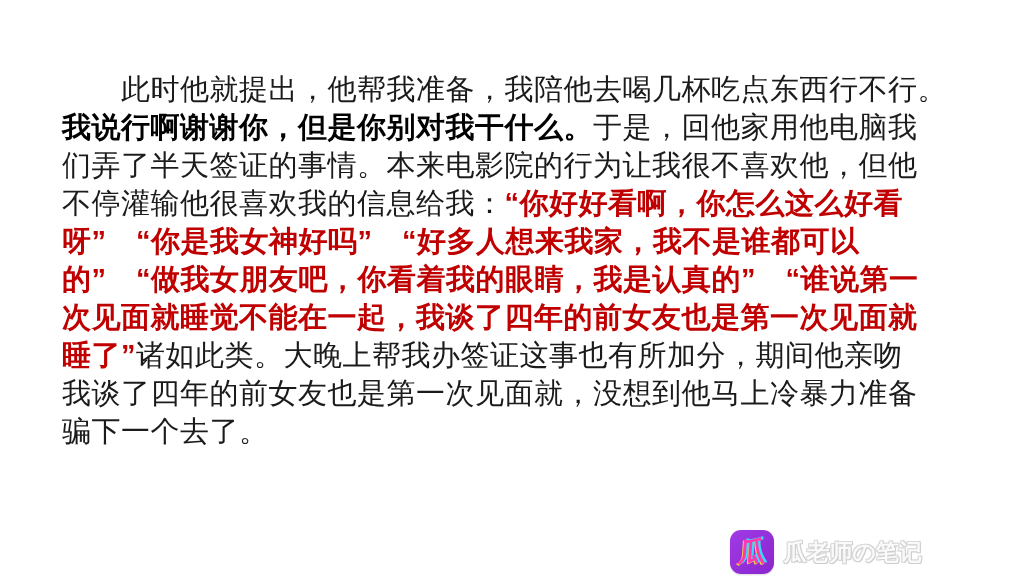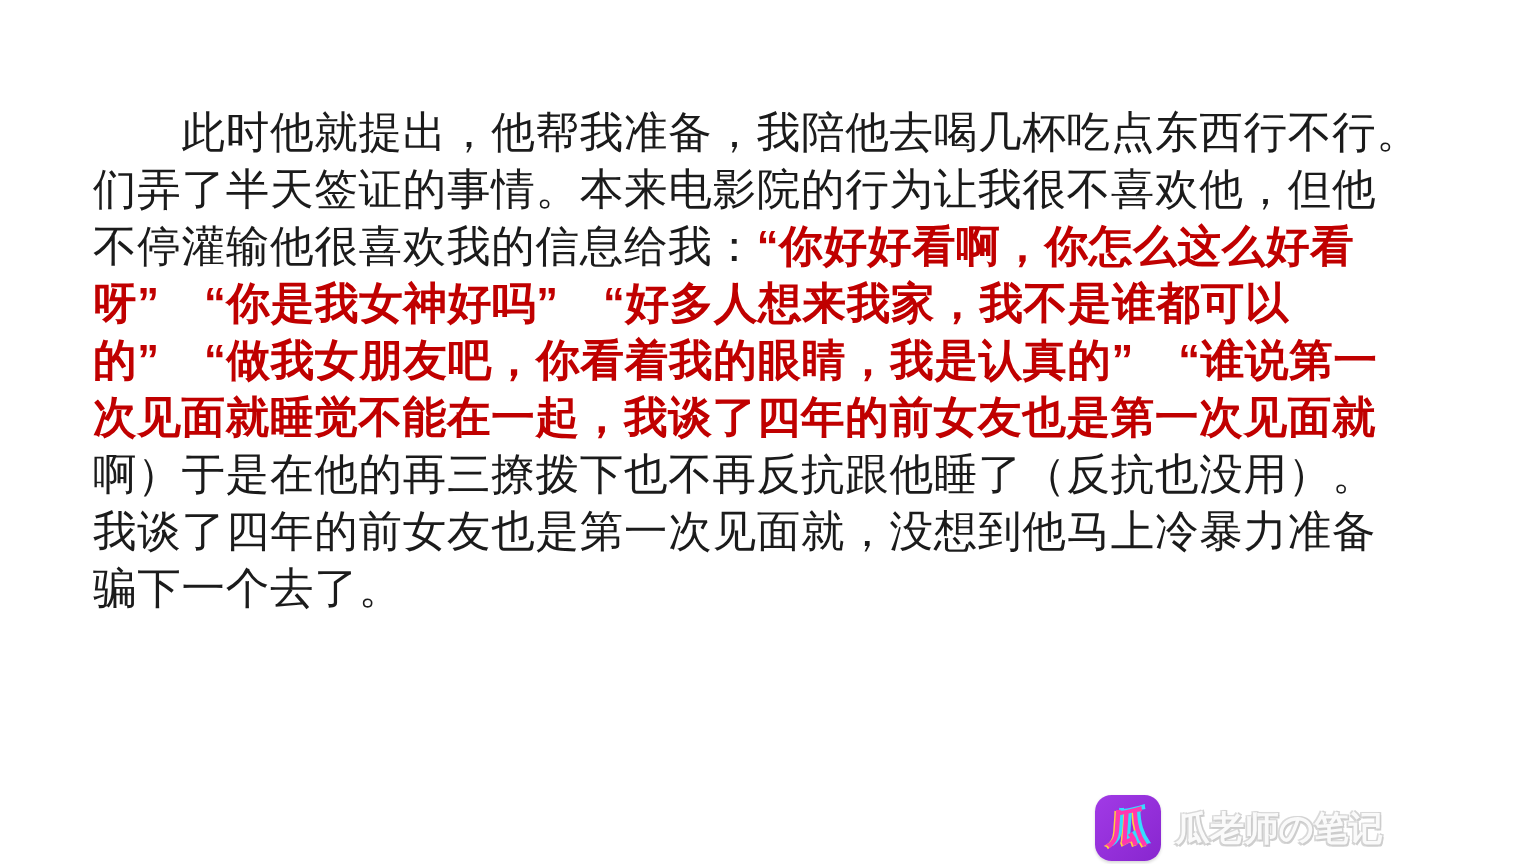--- a/index.html
+++ b/index.html
@@ -46,26 +46,27 @@
     text-shadow:0 0 1px #c4c4c4,1px 1px 0 #d2d2d2,-1px -1px 0 #e0e0e0,1px -1px 0 #d8d8d8,-1px 1px 0 #d8d8d8;
   }
 </style>
 </head>
 <body>
 
 <main class="slide">
 
   <div class="textblock" id="paragraph">
       <div class="line"><span class="run normal">　　此时他就提出，他帮我准备，我陪他去喝几杯吃点东西行不行。</span></div>
+      <div class="line"><span class="run bold">我说行啊谢谢你，但是你别对我干什么。</span><span class="run normal">于是，回他家用他电脑我</span></div>
       <div class="line"><span class="run normal">们弄了半天签证的事情。本来电影院的行为让我很不喜欢他，但他</span></div>
       <div class="line"><span class="run normal">不停灌输他很喜欢我的信息给我：</span><span class="run red">“你好好看啊，你怎么这么好看</span></div>
       <div class="line"><span class="run red">呀”　“你是我女神好吗”　“好多人想来我家，我不是谁都可以</span></div>
       <div class="line"><span class="run red">的”　“做我女朋友吧，你看着我的眼睛，我是认真的”　“谁说第一</span></div>
       <div class="line"><span class="run red">次见面就睡觉不能在一起，我谈了四年的前女友也是第一次见面就</span></div>
-      <div class="line"><span class="run normal">啊）于是在他的再三撩拨下也不再反抗跟他睡了（反抗也没用）。</span></div>
+      <div class="line"><span class="run red">睡了”</span><span class="run normal">诸如此类。大晚上帮我办签证这事也有所加分，期间他亲吻</span></div>
       <div class="line"><span class="run normal">我谈了四年的前女友也是第一次见面就，没想到他马上冷暴力准备</span></div>
       <div class="line"><span class="run normal">骗下一个去了。</span></div>
     </div>
 
   <div class="watermark">
     <div class="wm-logo">
       <span class="wm-logo-glyph">瓜</span>
     </div>
     <div class="wm-text">
       <div class="wm-title">瓜老师の笔记</div>

